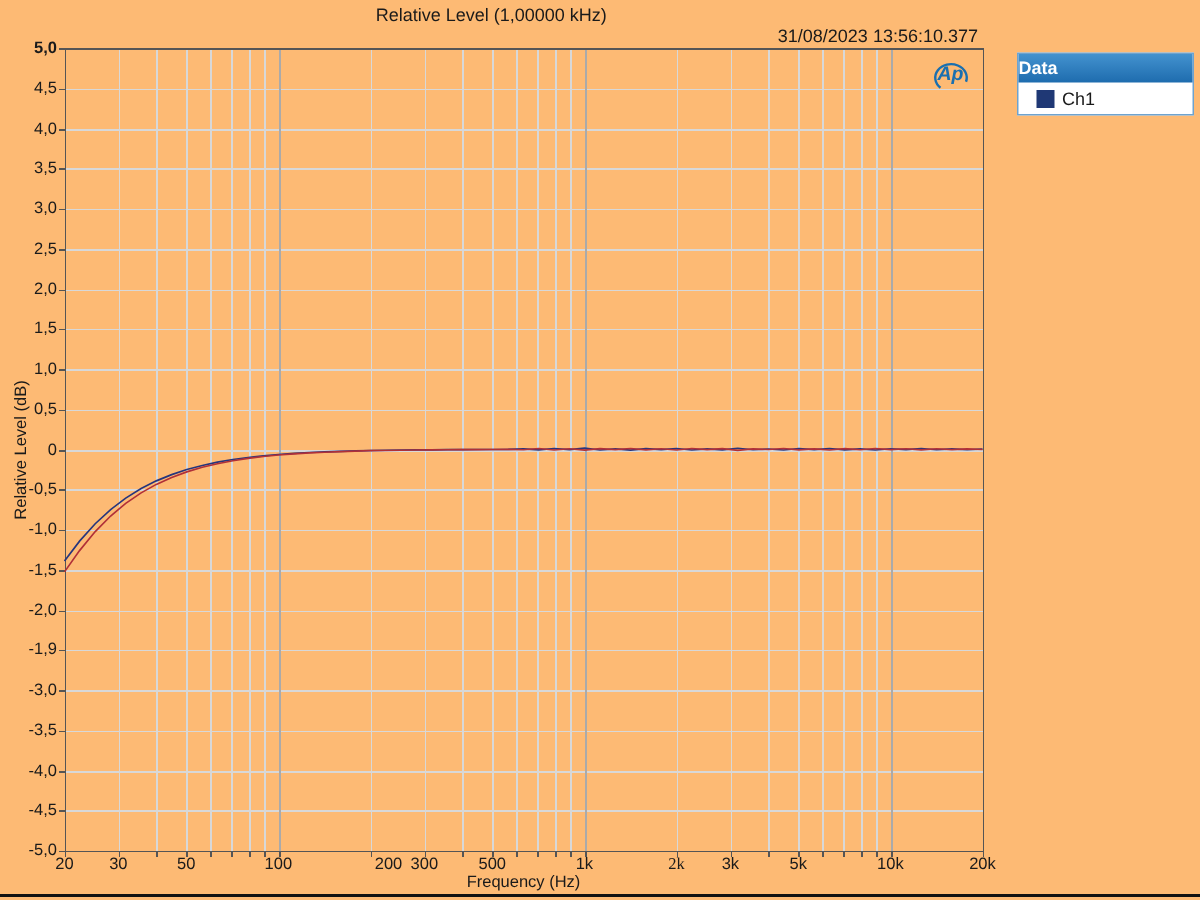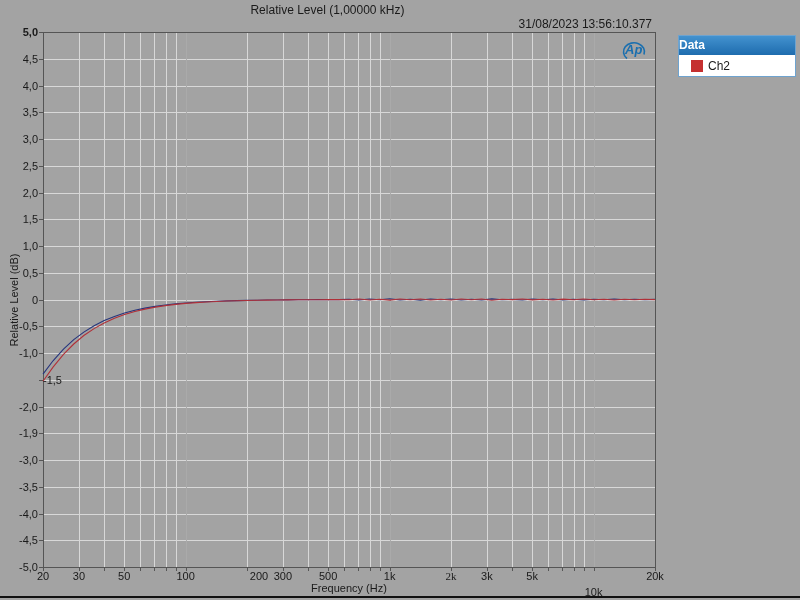--- a/index.html
+++ b/index.html
@@ -1,16 +1,16 @@
 <!DOCTYPE html>
 <html><head>
 <meta charset="utf-8">
 <style>
   html,body{margin:0;padding:0;background:#fff;}
-  .screen{position:relative;width:800px;height:600px;background:#a3a3a3;overflow:hidden;
+  .screen{position:relative;width:800px;height:600px;background:#fdba74;overflow:hidden;
           font-family:"Liberation Sans","DejaVu Sans",sans-serif;color:#1a1a1a;}
   .title{position:absolute;left:0;top:3px;width:655px;text-align:center;font-size:12px;}
   .timestamp{position:absolute;left:0;top:17px;width:652px;text-align:right;font-size:12px;}
   .ytitle{position:absolute;left:14px;top:300px;transform:translate(-50%,-50%) rotate(-90deg);
           white-space:nowrap;font-size:11px;}
   .xtitle{position:absolute;left:43px;top:582px;width:612px;text-align:center;font-size:11px;}
   .ytick{position:absolute;left:0;width:38px;text-align:right;font-size:11px;line-height:14px;}
   .xtick{position:absolute;width:50px;text-align:center;font-size:11px;line-height:13px;top:570px;}
   svg.plot{position:absolute;left:0;top:0;}
   .ap-logo{position:absolute;left:617px;top:38px;}
@@ -136,55 +136,55 @@
       <div class="ytick" style="top: 105.25px;">3,5</div>
       <div class="ytick" style="top: 132px;">3,0</div>
       <div class="ytick" style="top: 158.75px;">2,5</div>
       <div class="ytick" style="top: 185.5px;">2,0</div>
       <div class="ytick" style="top: 212.25px;">1,5</div>
       <div class="ytick" style="top: 239px;">1,0</div>
       <div class="ytick" style="top: 265.75px;">0,5</div>
       <div class="ytick" style="top: 292.5px;">0</div>
       <div class="ytick" style="top: 319.25px;">-0,5</div>
       <div class="ytick" style="top: 346px;">-1,0</div>
-      <div class="ytick" style="top: 372.75px; margin-left: 24px;">-1,5</div>
+      <div class="ytick" style="top: 372.75px;">-1,5</div>
       <div class="ytick" style="top: 399.5px;">-2,0</div>
       <div class="ytick" style="top: 426.25px;">-1,9</div>
       <div class="ytick" style="top: 453px;">-3,0</div>
       <div class="ytick" style="top: 479.75px;">-3,5</div>
       <div class="ytick" style="top: 506.5px;">-4,0</div>
       <div class="ytick" style="top: 533.25px;">-4,5</div>
       <div class="ytick" style="top: 560px;">-5,0</div>
     </div>
   <div id="xtick-container">
       <div class="xtick" style="left: 18px;">20</div>
       <div class="xtick" style="left: 53.9226px;">30</div>
       <div class="xtick" style="left: 99.1798px;">50</div>
       <div class="xtick" style="left: 160.59px; text-align: center;">100</div>
       <div class="xtick" style="left: 234px; text-align: center;">200</div>
       <div class="xtick" style="left: 257.923px;">300</div>
       <div class="xtick" style="left: 303.18px;">500</div>
       <div class="xtick" style="left: 364.59px;">1k</div>
       <div class="xtick" style="left: 426px; font-family: Liberation Serif, serif;">2k</div>
       <div class="xtick" style="left: 461.923px;">3k</div>
       <div class="xtick" style="left: 507.18px;">5k</div>
-      <div class="xtick" style="left: 568.59px; margin-top: 16px;">10k</div>
+      <div class="xtick" style="left: 568.59px;">10k</div>
       <div class="xtick" style="left: 630px;">20k</div>
     </div>
 
   <div class="ytitle">Relative Level (dB)</div>
   <div class="xtitle">Frequency (Hz)</div>
 
   <svg class="ap-logo" width="36" height="22" viewBox="0 0 36 22">
     <path d="M 10 20.5 A 10.5 9 0 1 1 27 16.5" fill="none" stroke="#1a6faf" stroke-width="1.6"></path>
     <text x="8" y="15.5" font-family="Liberation Sans, sans-serif" font-size="13" font-style="italic" font-weight="bold" fill="#1a6faf">Ap</text>
   </svg>
 
   <div class="legend">
     <div class="legend-header">Data</div>
     <div class="legend-item">
-      <span class="legend-swatch" id="swatch-1" style="background: rgb(197, 48, 48);"></span>
-      <span>Ch2</span>
+      <span class="legend-swatch" id="swatch-0" style="background: rgb(31, 56, 117);"></span>
+      <span>Ch1</span>
     </div>
   </div>
 
   <div class="bottom-bar"></div>
 </div>
 
 </body></html>

